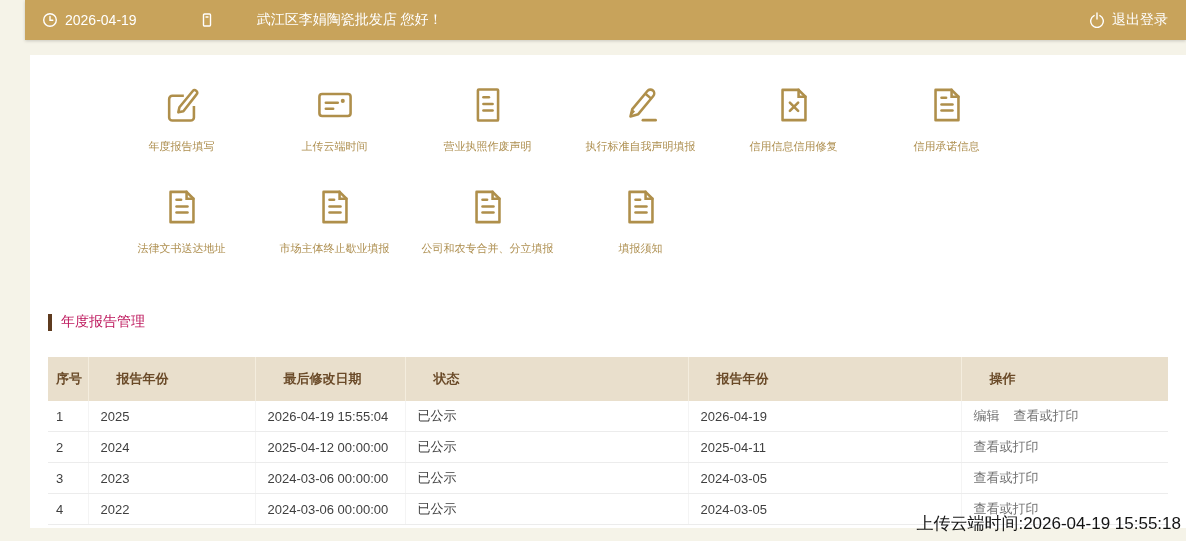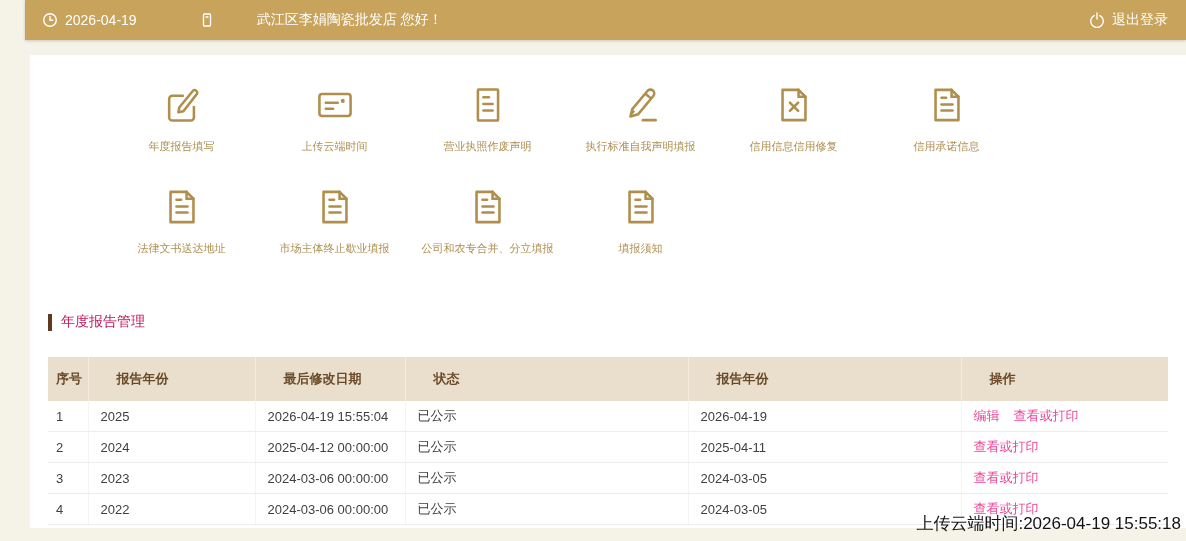--- a/index.html
+++ b/index.html
@@ -56,21 +56,21 @@
   }
   .report-table th:first-child{padding-left:8px;}
   .report-table th:last-child{border-right:none;}
   .report-table td{
     height:30px;font-size:13px;color:#3F3F3F;padding:0 0 0 12px;
     border-bottom:1px solid #ECECEC;border-right:1px solid #F4F4F4;
     background:#fff;white-space:nowrap;
   }
   .report-table td:first-child{padding-left:8px;}
   .report-table td:last-child{border-right:none;}
-  .op-link{color:#ec4899;text-decoration:none;cursor:pointer;}
+  .op-link{color:#737373;text-decoration:none;cursor:pointer;}
   .op-link + .op-link{margin-left:14px;}
   
   .upload-time{
     position:absolute;right:5px;top:512px;font-size:17px;color:#141414;z-index:5;
     white-space:nowrap;
   }
 </style>
 </head>
 <body>
 

